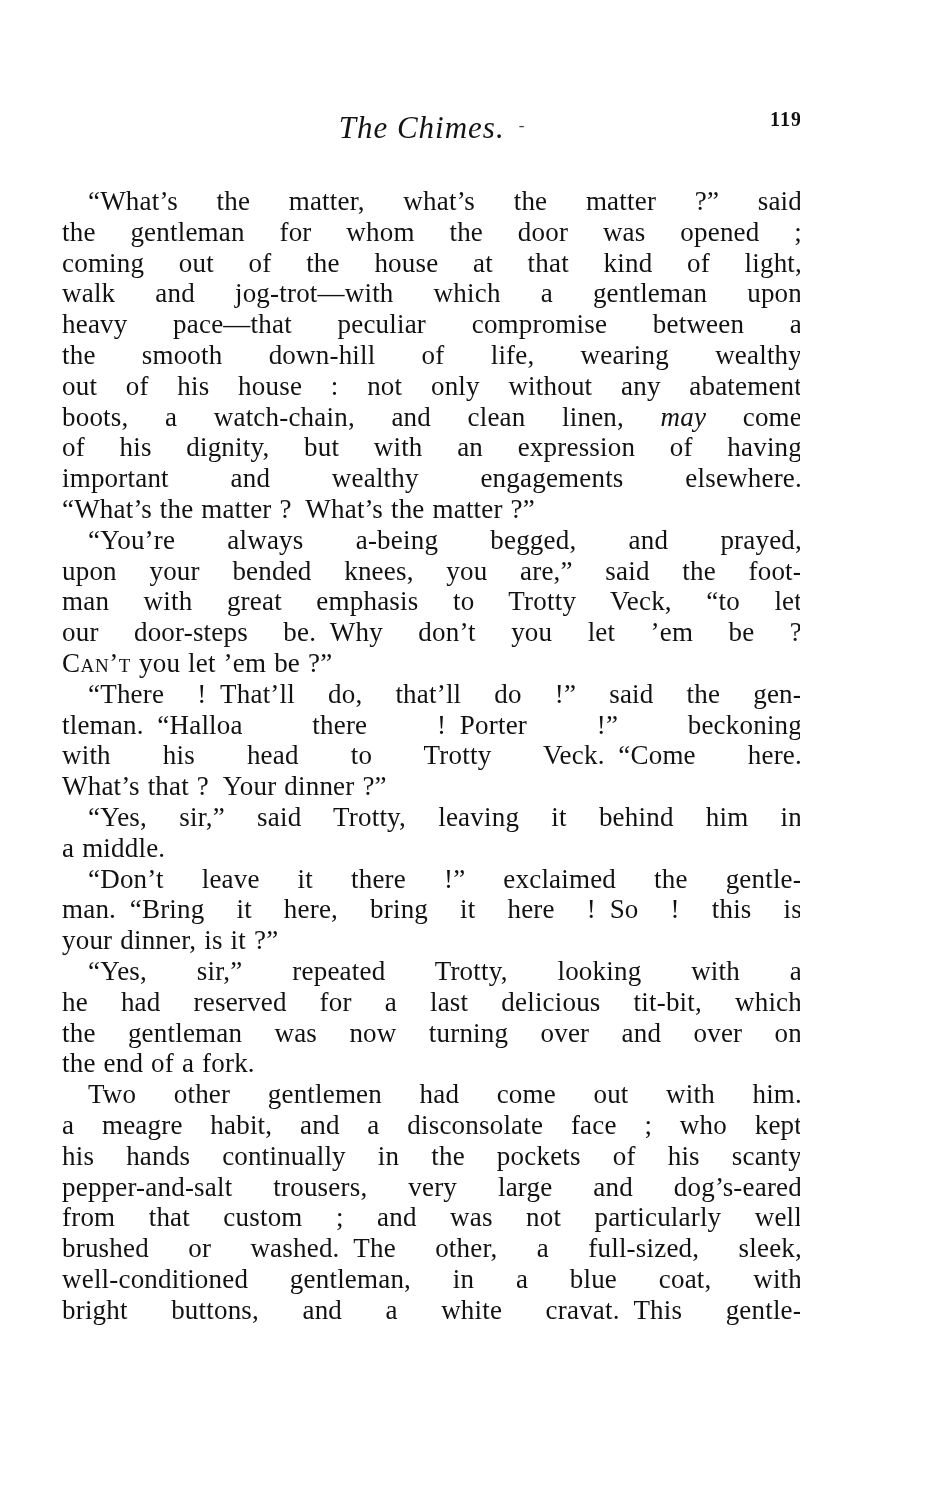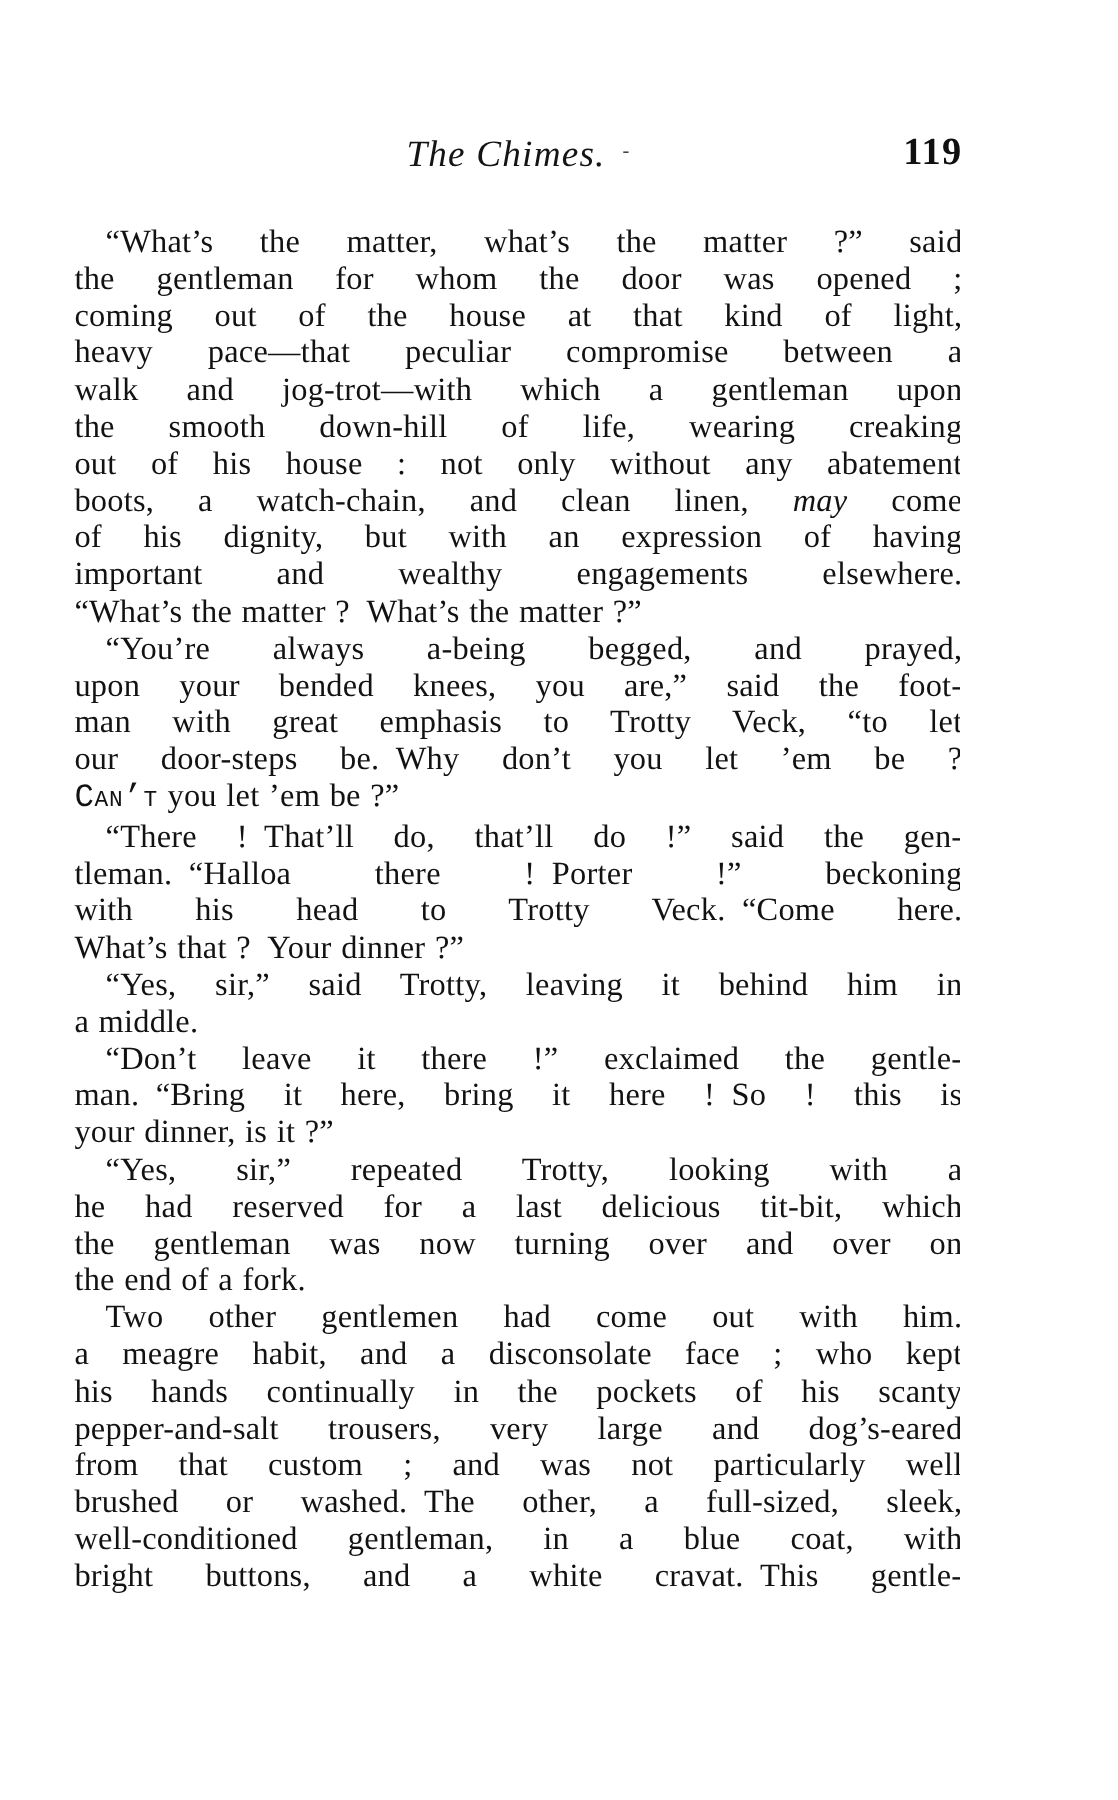--- a/index.html
+++ b/index.html
@@ -39,21 +39,21 @@
     font-style: normal;
     font-size: 17px;
     color: #3c3c3c;
     margin-left: 14px;
     transform: translateY(-7px);
   }
   #page-number {
     position: absolute;
     right: 0;
     top: -2px;
-    font-size: 32px;
+    font-size: 20px;
     font-weight: 700;
     letter-spacing: 1px;
     color: #101010;
   }
   #text-body {
     position: absolute;
     left: 62px;
     top: 186px;
     width: 740px;
   }
@@ -75,21 +75,20 @@
   }
   .line.first {
     text-indent: 26px;
   }
   .italic {
     font-style: italic;
   }
   .smallcaps {
     font-variant: small-caps;
     letter-spacing: 0.6px;
-    font-family: Liberation Mono, monospace;
   }
   .stray-mark {
     position: absolute;
     right: -32px;
     top: 3px;
     font-size: 27px;
     color: #161616;
   }
 </style>
 </head>
@@ -98,23 +97,23 @@
 <div id="page">
   <div id="header">
     <div id="running-title"><span>The Chimes.</span><span id="title-artifact">-</span></div>
     <div id="page-number">119</div>
   </div>
   <div id="text-body">
       <div class="paragraph">
         <div class="line first"><span>“What’s the matter, what’s the matter ?” said</span></div>
         <div class="line"><span>the gentleman for whom the door was opened ;</span></div>
         <div class="line"><span>coming out of the house at that kind of light,</span></div>
+        <div class="line"><span>walk and jog-trot—with which a gentleman upon</span></div>
         <div class="line"><span>heavy pace—that peculiar compromise between a</span></div>
-        <div class="line"><span>walk and jog-trot—with which a gentleman upon</span></div>
-        <div class="line"><span>the smooth down-hill of life, wearing creaking</span></div>
+        <div class="line"><span>the smooth down-hill of life, wearing wealthy</span></div>
         <div class="line"><span>out of his house : not only without any abatement</span></div>
         <div class="line"><span>boots, a watch-chain, and clean linen, </span><span class="italic">may</span><span> come</span></div>
         <div class="line"><span>of his dignity, but with an expression of having</span></div>
         <div class="line"><span>important and wealthy engagements elsewhere.</span></div>
         <div class="line short"><span>“What’s the matter ? What’s the matter ?”</span></div>
       </div>
       <div class="paragraph">
         <div class="line first"><span>“You’re always a-being begged, and prayed,</span></div>
         <div class="line"><span>upon your bended knees, you are,” said the foot-</span></div>
         <div class="line"><span>man with great emphasis to Trotty Veck, “to let</span></div>

